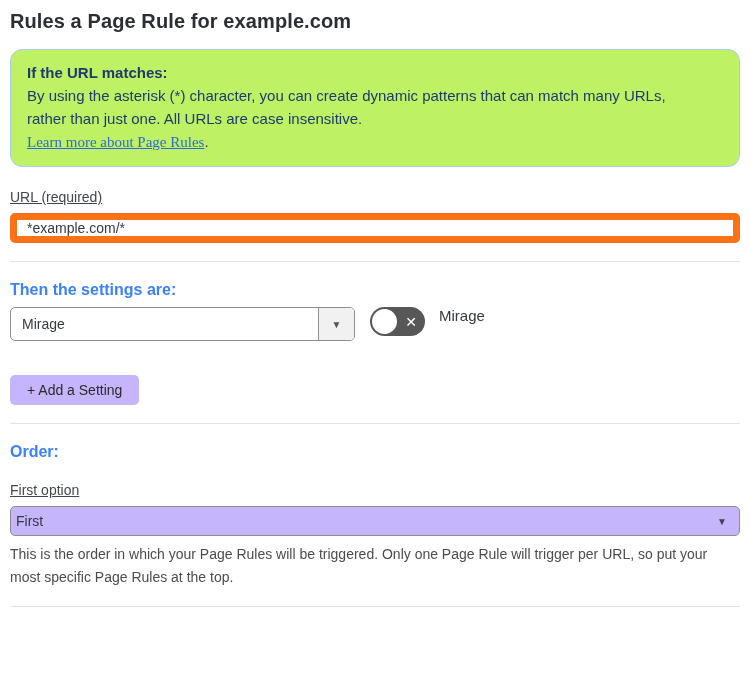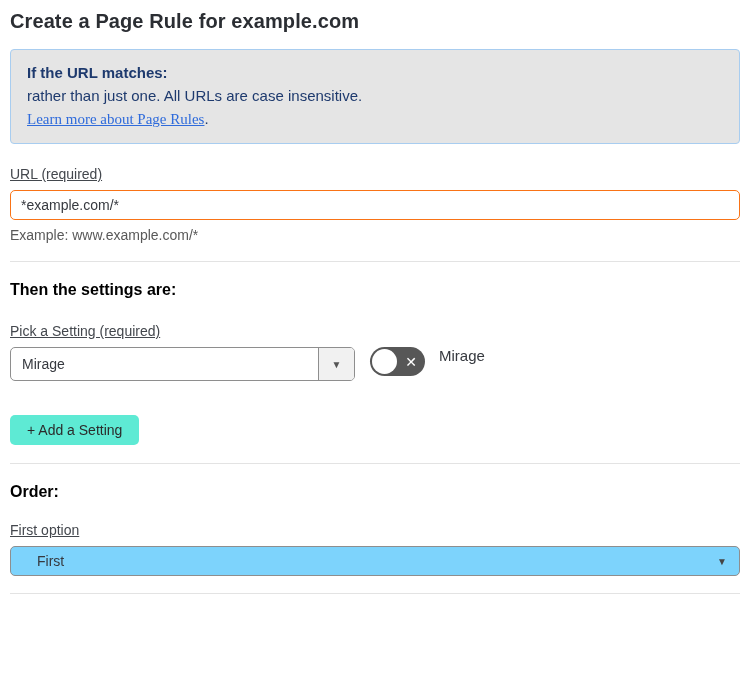--- a/index.html
+++ b/index.html
@@ -16,23 +16,23 @@
   .page-title {
     font-size: 20px;
     font-weight: bold;
     color: #2b2e33;
     margin-top: 2px;
     letter-spacing: 0.1px;
   }
 
   .info-box {
     margin-top: 16px;
-    background: #e5e5e5;
+    background: #bef264;
     border: 1px solid #a8cdf0;
-    border-radius: 4px;
+    border-radius: 12px;
     padding: 11px 16px 12px 16px;
     color: #1e3a6e;
     font-size: 15px;
     line-height: 23px;
   }
   .info-box .info-heading { font-weight: bold; }
   .info-box .info-link {
     color: #2f6bdb;
     text-decoration: underline;
     cursor: pointer;
@@ -44,21 +44,21 @@
     margin-top: 22px;
     font-size: 14px;
     color: #43474d;
     text-decoration: underline;
   }
   .text-input {
     display: block;
     margin-top: 8px;
     width: 730px;
     height: 30px;
-    border: 1px solid #f97316;
+    border: 7px solid #f97316;
     border-radius: 5px;
     padding: 0 10px;
     font-size: 14px;
     color: #36393f;
     font-family: "Liberation Sans", sans-serif;
     background: #ffffff;
     outline: none;
   }
   .helper-text {
     margin-top: 7px;
@@ -69,21 +69,21 @@
   .divider {
     border: none;
     border-top: 1px solid #e3e3e3;
     margin-top: 18px;
   }
 
   .section-heading {
     margin-top: 19px;
     font-size: 16px;
     font-weight: bold;
-    color: #000000;
+    color: #3b82f6;
   }
 
   .picker-label { margin-top: 24px; }
 
   .setting-row {
     margin-top: 8px;
     display: flex;
   }
   .custom-select {
     display: flex;
@@ -154,38 +154,38 @@
     align-items: center;
     justify-content: center;
     height: 30px;
     border: none;
     border-radius: 5px;
     font-size: 14px;
     font-family: "Liberation Sans", sans-serif;
     cursor: pointer;
     padding: 0 17px;
   }
-  .btn-gray { background: #5eead4; color: #2b2b2b; }
+  .btn-gray { background: #c4b5fd; color: #2b2b2b; }
 
   .add-setting-btn { margin-top: 34px; }
 
   .order-heading { }
   .order-label { margin-top: 21px; }
 
   .full-select {
     position: relative;
     margin-top: 8px;
     width: 730px;
     height: 30px;
     border: 1px solid #8e8e8e;
     border-radius: 5px;
-    background: #7dd3fc;
-    display: flex;
-    align-items: center;
-    padding-left: 26px;
+    background: #c4b5fd;
+    display: flex;
+    align-items: center;
+    padding-left: 5px;
     font-size: 14px;
     color: #36393f;
     cursor: pointer;
   }
   .full-select .caret {
     position: absolute;
     right: 12px;
     top: 50%;
     transform: translateY(-50%);
     font-size: 10px;
@@ -200,37 +200,36 @@
     max-width: 734px;
   }
 
   .footer-divider { margin-top: 17px; }
 </style>
 </head>
 <body>
 
 <div class="container">
 
-  <h1 class="page-title">Create a Page Rule for example.com</h1>
+  <h1 class="page-title">Rules a Page Rule for example.com</h1>
 
   <div class="info-box">
     <div class="info-heading">If the URL matches:</div>
+    <div class="info-body-line">By using the asterisk (*) character, you can create dynamic patterns that can match many URLs,</div>
     <div class="info-body-line">rather than just one. All URLs are case insensitive.</div>
     <div><a class="info-link">Learn more about Page Rules</a><span class="info-link-suffix">.</span></div>
   </div>
 
   <div class="field-label">URL (required)</div>
   <input class="text-input" type="text" value="*example.com/*" style="">
-  <div class="helper-text">Example: www.example.com/*</div>
 
   <hr class="divider">
 
   <div class="section-heading">Then the settings are:</div>
 
-  <div class="field-label picker-label">Pick a Setting (required)</div>
 
   <div class="setting-row">
     <div class="custom-select">
       <div class="select-value">Mirage</div>
       <div class="select-button">
         <span>▼</span>
       </div>
     </div>
     <div class="toggle">
       <span class="x-glyph">✕</span>
@@ -245,18 +244,19 @@
 
   <div class="section-heading order-heading">Order:</div>
 
   <div class="field-label order-label">First option</div>
 
   <div class="full-select">
     <span>First</span>
     <span class="caret">▼</span>
   </div>
 
+  <div class="order-helper">This is the order in which your Page Rules will be triggered. Only one Page Rule will trigger per URL, so put your most specific Page Rules at the top.</div>
 
   <hr class="divider footer-divider">
 
   
 
 </div>
 
 </body></html>

